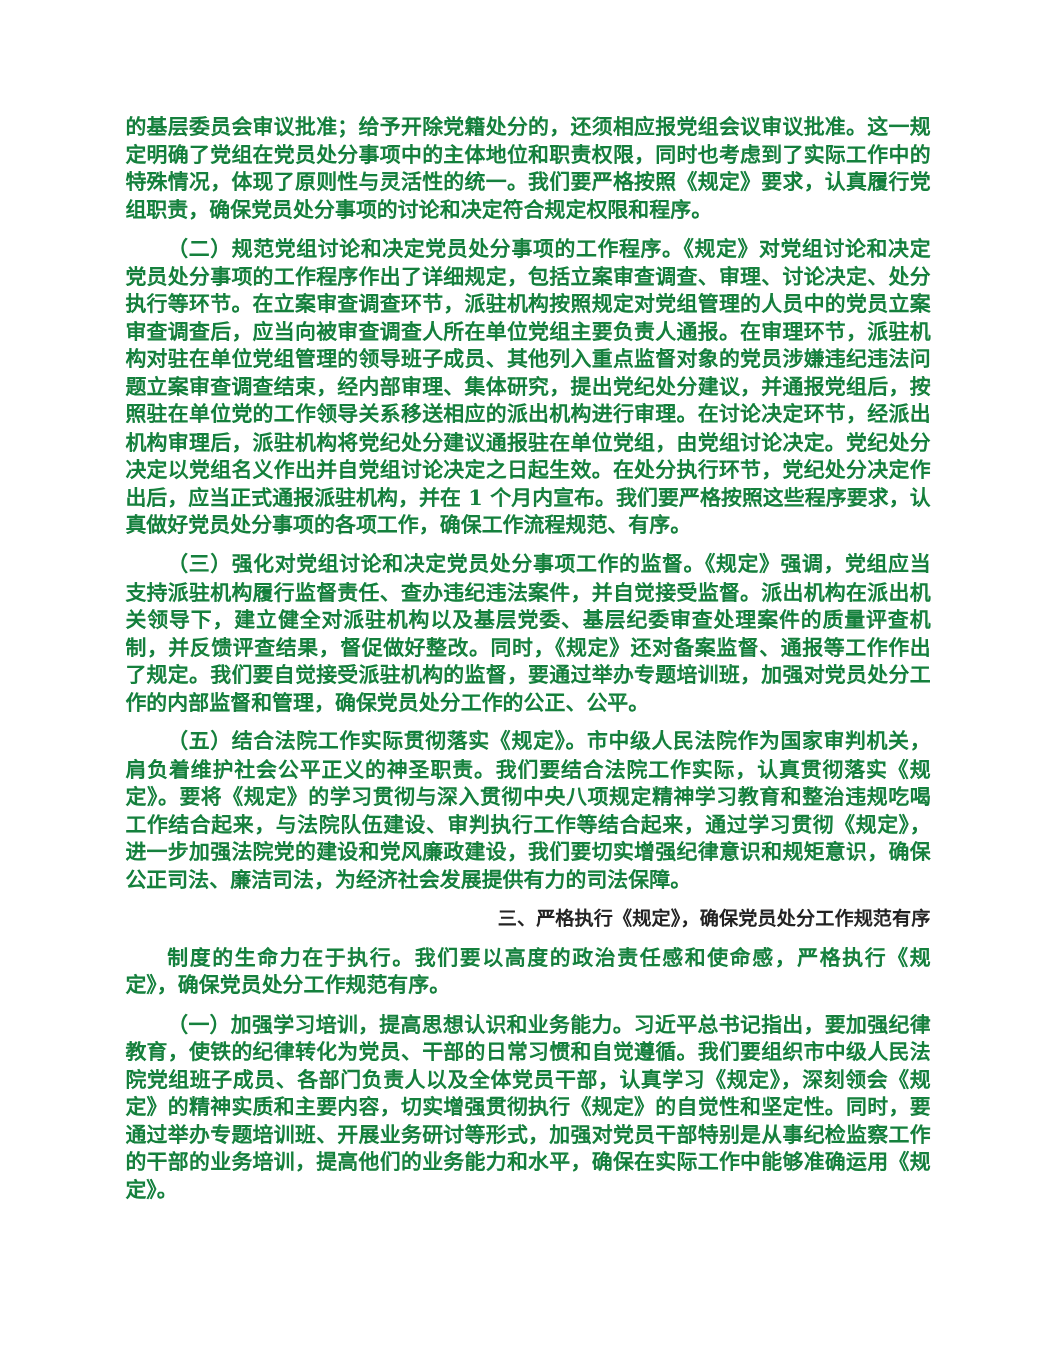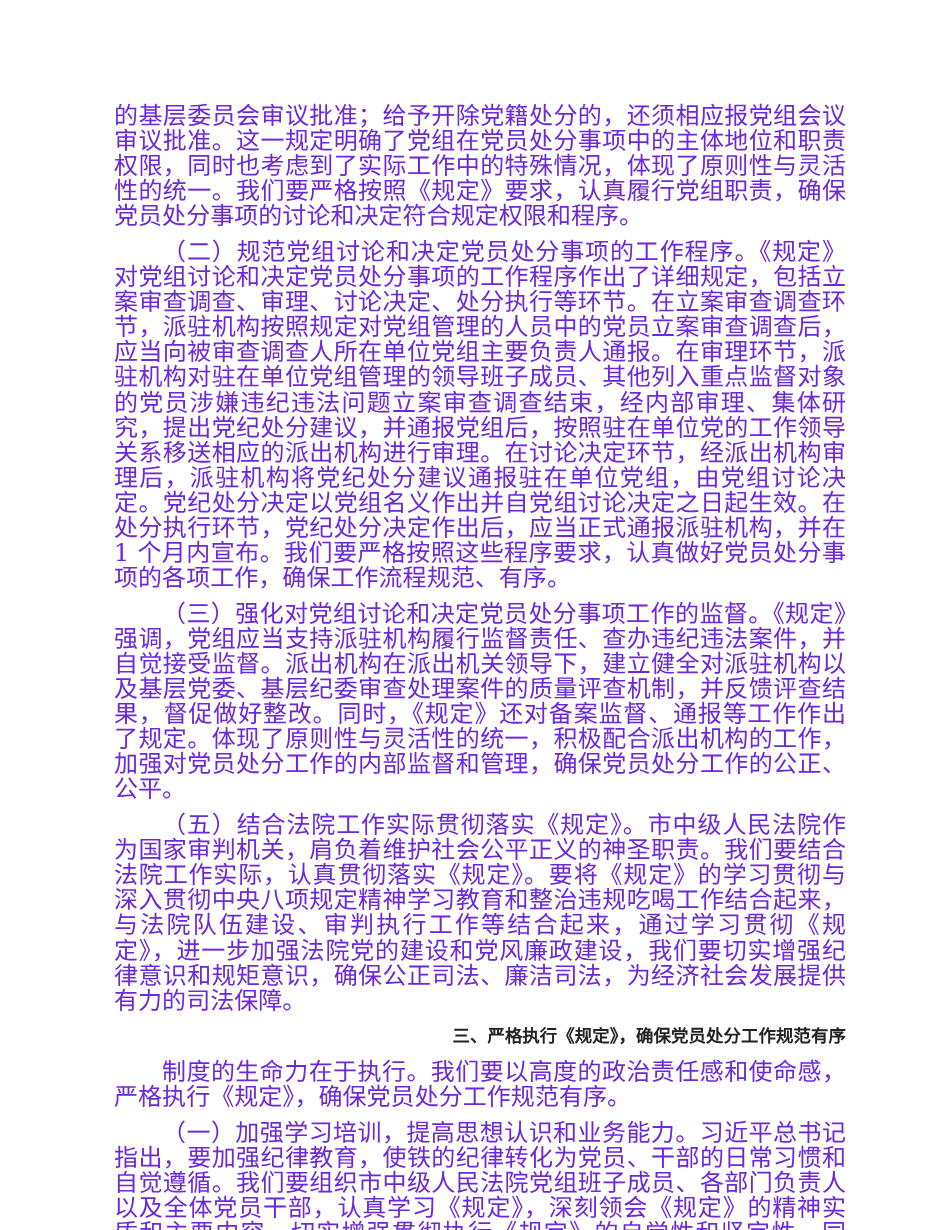--- a/index.html
+++ b/index.html
@@ -23,29 +23,29 @@
     box-sizing: border-box;
   }
   .content {
     position: absolute;
     left: 114px;
     top: 104px;
     width: 732px;
   }
   .para {
     margin: 0 0 10.5px 0;
-    font-size: 24px;
+    font-size: 19px;
     line-height: 25.1px;
     text-align: justify;
     text-justify: inter-ideograph;
     text-indent: 2em;
     letter-spacing: 0.05px;
-    color: #6d28d9;
+    color: #15803d;
     word-break: break-all;
-    font-weight: normal;
+    font-weight: bold;
   }
   
   .para.cont {
     text-indent: 0;
   }
   .heading {
     margin: 0 0 10.5px 0;
     font-size: 17.4px;
     line-height: 25.1px;
     text-align: right;
@@ -59,21 +59,21 @@
 </head>
 <body>
 
 <div class="page">
   <div class="content">
 
     <p class="para cont">的基层委员会审议批准；给予开除党籍处分的，还须相应报党组会议审议批准。这一规定明确了党组在党员处分事项中的主体地位和职责权限，同时也考虑到了实际工作中的特殊情况，体现了原则性与灵活性的统一。我们要严格按照《规定》要求，认真履行党组职责，确保党员处分事项的讨论和决定符合规定权限和程序。</p>
 
     <p class="para">（二）规范党组讨论和决定党员处分事项的工作程序。《规定》对党组讨论和决定党员处分事项的工作程序作出了详细规定，包括立案审查调查、审理、讨论决定、处分执行等环节。在立案审查调查环节，派驻机构按照规定对党组管理的人员中的党员立案审查调查后，应当向被审查调查人所在单位党组主要负责人通报。在审理环节，派驻机构对驻在单位党组管理的领导班子成员、其他列入重点监督对象的党员涉嫌违纪违法问题立案审查调查结束，经内部审理、集体研究，提出党纪处分建议，并通报党组后，按照驻在单位党的工作领导关系移送相应的派出机构进行审理。在讨论决定环节，经派出机构审理后，派驻机构将党纪处分建议通报驻在单位党组，由党组讨论决定。党纪处分决定以党组名义作出并自党组讨论决定之日起生效。在处分执行环节，党纪处分决定作出后，应当正式通报派驻机构，并在 1 个月内宣布。我们要严格按照这些程序要求，认真做好党员处分事项的各项工作，确保工作流程规范、有序。</p>
 
-    <p class="para">（三）强化对党组讨论和决定党员处分事项工作的监督。《规定》强调，党组应当支持派驻机构履行监督责任、查办违纪违法案件，并自觉接受监督。派出机构在派出机关领导下，建立健全对派驻机构以及基层党委、基层纪委审查处理案件的质量评查机制，并反馈评查结果，督促做好整改。同时，《规定》还对备案监督、通报等工作作出了规定。体现了原则性与灵活性的统一，积极配合派出机构的工作，加强对党员处分工作的内部监督和管理，确保党员处分工作的公正、公平。</p>
+    <p class="para">（三）强化对党组讨论和决定党员处分事项工作的监督。《规定》强调，党组应当支持派驻机构履行监督责任、查办违纪违法案件，并自觉接受监督。派出机构在派出机关领导下，建立健全对派驻机构以及基层党委、基层纪委审查处理案件的质量评查机制，并反馈评查结果，督促做好整改。同时，《规定》还对备案监督、通报等工作作出了规定。我们要自觉接受派驻机构的监督，要通过举办专题培训班，加强对党员处分工作的内部监督和管理，确保党员处分工作的公正、公平。</p>
 
 
     <p class="para">（五）结合法院工作实际贯彻落实《规定》。市中级人民法院作为国家审判机关，肩负着维护社会公平正义的神圣职责。我们要结合法院工作实际，认真贯彻落实《规定》。要将《规定》的学习贯彻与深入贯彻中央八项规定精神学习教育和整治违规吃喝工作结合起来，与法院队伍建设、审判执行工作等结合起来，通过学习贯彻《规定》，进一步加强法院党的建设和党风廉政建设，我们要切实增强纪律意识和规矩意识，确保公正司法、廉洁司法，为经济社会发展提供有力的司法保障。</p>
 
     <p class="heading">三、严格执行《规定》，确保党员处分工作规范有序</p>
 
     <p class="para">制度的生命力在于执行。我们要以高度的政治责任感和使命感，严格执行《规定》，确保党员处分工作规范有序。</p>
 
     <p class="para">（一）加强学习培训，提高思想认识和业务能力。习近平总书记指出，要加强纪律教育，使铁的纪律转化为党员、干部的日常习惯和自觉遵循。我们要组织市中级人民法院党组班子成员、各部门负责人以及全体党员干部，认真学习《规定》，深刻领会《规定》的精神实质和主要内容，切实增强贯彻执行《规定》的自觉性和坚定性。同时，要通过举办专题培训班、开展业务研讨等形式，加强对党员干部特别是从事纪检监察工作的干部的业务培训，提高他们的业务能力和水平，确保在实际工作中能够准确运用《规定》。</p>
 

